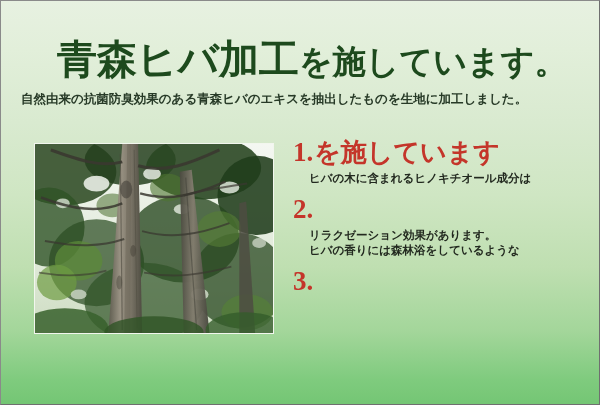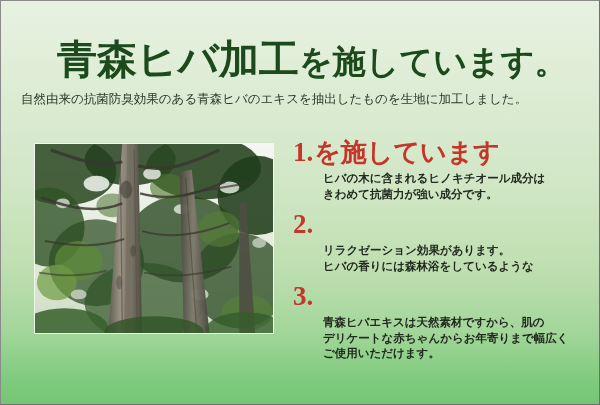--- a/index.html
+++ b/index.html
@@ -47,21 +47,21 @@
   }
 
   .subtitle {
     position: absolute;
     left: 20px;
     top: 90px;
     font-size: 12.5px;
     line-height: 17px;
     color: #273a27;
     white-space: nowrap;
-    font-weight: 400;
+    font-weight: 700;
   }
 
   
   .photo-frame {
     position: absolute;
     left: 33px;
     top: 142px;
     width: 240px;
     height: 191px;
     border: 1px solid #f2f6ee;
@@ -99,21 +99,21 @@
     font-size: 27px;
     line-height: 31px;
     margin-right: 1px;
   }
   .benefit-title {
     font-size: 26px;
     line-height: 31px;
   }
   .benefit-body {
     margin-top: 3px;
-    margin-left: 30px;
+    margin-left: 16px;
     font-size: 11.5px;
     line-height: 15.5px;
     font-weight: 700;
     color: #22291f;
     white-space: nowrap;
   }
   .benefit-body div { white-space: nowrap; }
 </style>
 </head>
 <body>
@@ -207,39 +207,33 @@
 
   <div class="benefits">
 
     <div class="benefit">
       <div class="benefit-head">
         <span class="benefit-num">1.</span>
         <span class="benefit-title">を施しています</span>
       </div>
       <div class="benefit-body">
         <div>ヒバの木に含まれるヒノキチオール成分は</div>
-        <div>きわめて抗菌力が強い成分です。</div>
       </div>
     </div>
 
     <div class="benefit">
       <div class="benefit-head">
         <span class="benefit-num">2.</span>
       </div>
       <div class="benefit-body">
         <div>リラクゼーション効果があります。</div>
         <div>ヒバの香りには森林浴をしているような</div>
       </div>
     </div>
 
     <div class="benefit">
       <div class="benefit-head">
         <span class="benefit-num">3.</span>
       </div>
-      <div class="benefit-body">
-        <div>青森ヒバエキスは天然素材ですから、肌の</div>
-        <div>デリケートな赤ちゃんからお年寄りまで幅広く</div>
-        <div>ご使用いただけます。</div>
-      </div>
     </div>
 
   </div>
 </div>
 
 </body></html>

